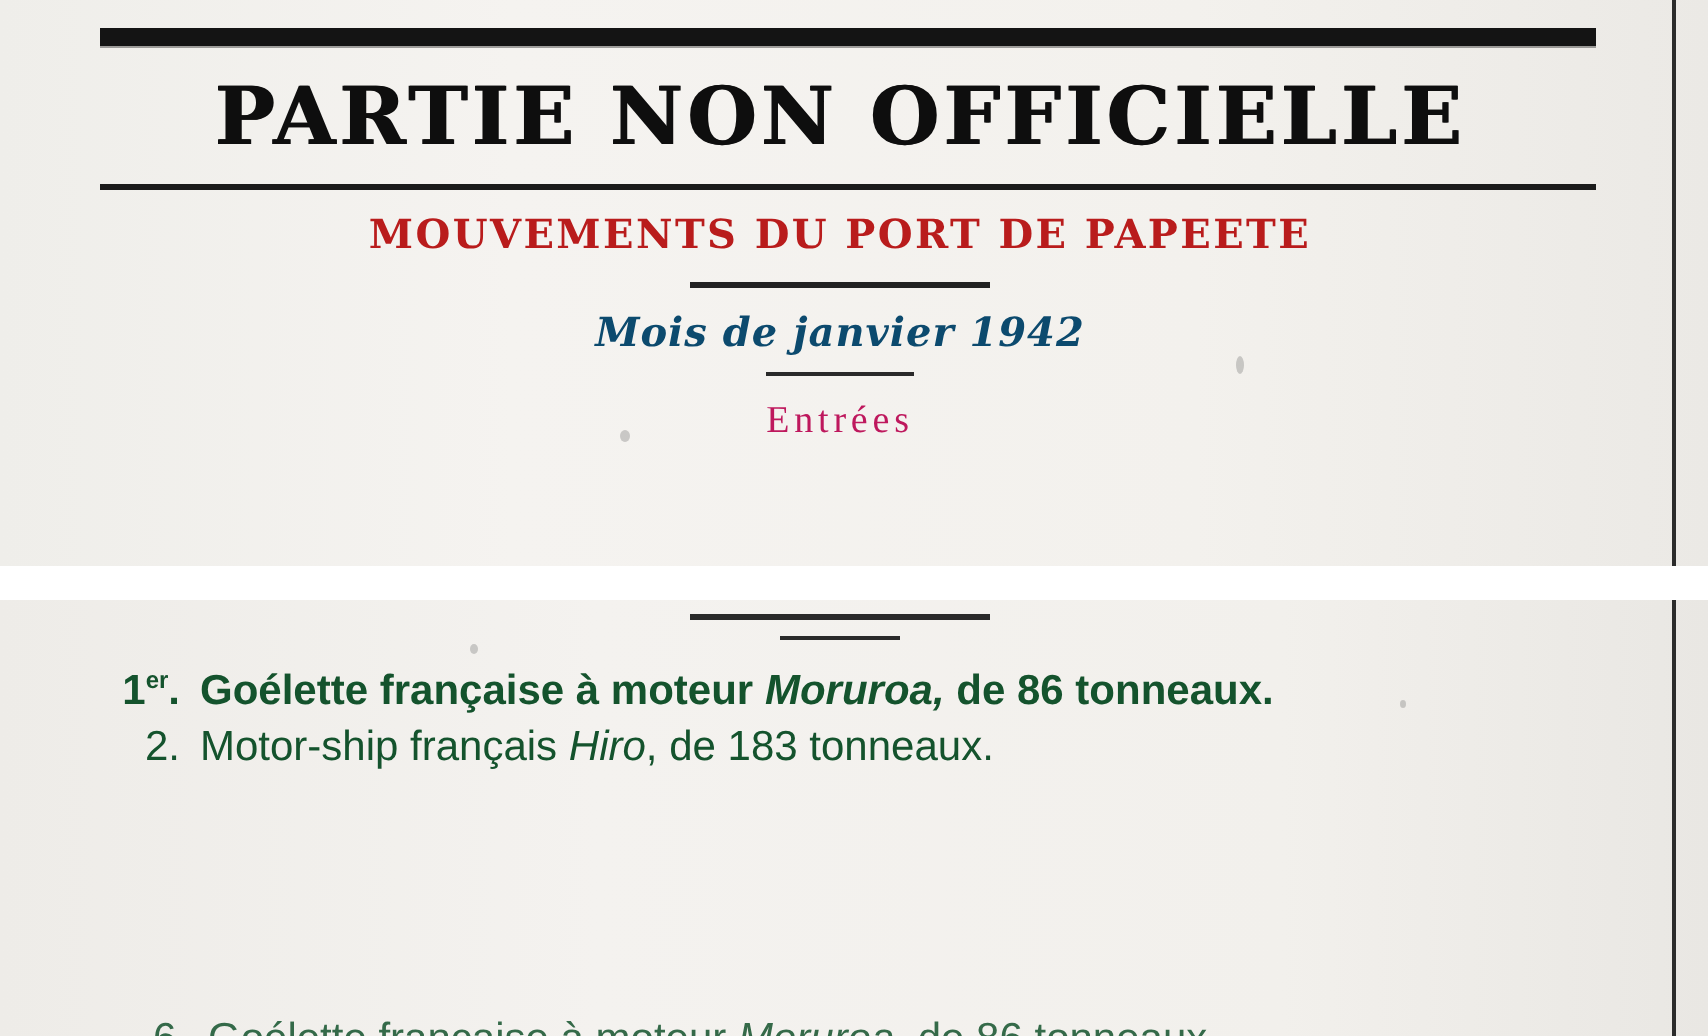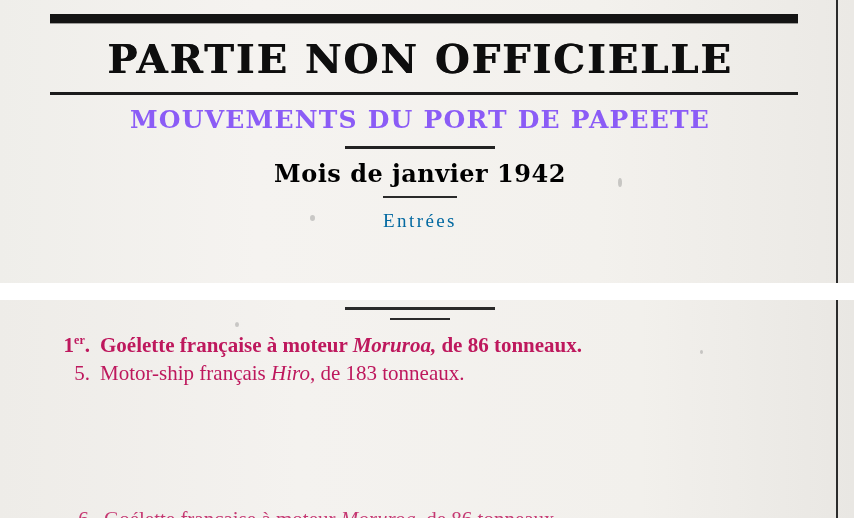--- a/index.html
+++ b/index.html
@@ -96,52 +96,53 @@
     font-weight: 700;
     font-size: 40px;
     letter-spacing: 2px;
     margin: 12px 0 6px 0;
     color: #0e0e0e;
     text-shadow: 0.6px 0 0 #0e0e0e;
   }
   h2.section-title {
     font-family: "DejaVu Serif", serif;
     font-weight: 700;
-    font-size: 25px;
+    font-size: 20px;
     letter-spacing: 1.2px;
     margin: 10px 0 0 0;
-    color: #8b5cf6;
+    color: #b91c1c;
   }
   h3.month-title {
     font-family: "DejaVu Serif", serif;
     font-weight: 700;
-    font-size: 24px;
+    font-size: 20px;
     letter-spacing: 0.5px;
     margin: 6px 0 0 0;
-    color: #000000;
+    color: #0c4a6e;
+    font-style: italic;
   }
   .smallcaps {
     font-family: "Liberation Serif", serif;
     font-size: 19px;
     letter-spacing: 2.4px;
-    color: #0369a1;
+    color: #be185d;
     margin: 12px 0 0 0;
   }
 
   
   .entry-list {
     margin: 12px 0 0 0;
     padding: 0;
     list-style: none;
     text-align: left;
   }
   .entry {
-    font-family: Liberation Serif, serif;
+    font-family: Liberation Sans, sans-serif;
     font-size: 21px;
-    color: #be185d;
+    color: #14532d;
     line-height: 1.33;
     padding-left: 4px;
     white-space: nowrap;
   }
   .entry .num {
     display: inline-block;
     width: 46px;
     text-align: right;
     margin-right: 10px;
   }
@@ -193,21 +194,21 @@
 
   <div class="content" style="top:303px;">
     <div class="rule-short-sm" style="width:150px;margin-top:4px;height:3px;"></div>
     <div class="rule-short-sm" style="width:60px;"></div>
 
     <ul class="entry-list">
       <li class="entry bold">
         <span class="num"><span>1</span><sup>er</sup><span>.</span></span><span>Goélette française à moteur</span> <span class="ship">Moruroa,</span> <span>de 86 tonneaux.</span>
       </li>
       <li class="entry">
-        <span class="num"><span>5</span><sup></sup><span>.</span></span><span>Motor-ship français</span> <span class="ship">Hiro</span><span>, de 183 tonneaux.</span>
+        <span class="num"><span>2</span><sup></sup><span>.</span></span><span>Motor-ship français</span> <span class="ship">Hiro</span><span>, de 183 tonneaux.</span>
       </li>
     </ul>
   </div>
 
   <div class="clipped">
     <div class="entry">
       <span class="num"><span>6</span><span>.</span></span><span>Goélette française à moteur</span> <span class="ship">Moruroa</span><span>, de 86 tonneaux.</span>
     </div>
   </div>
 

